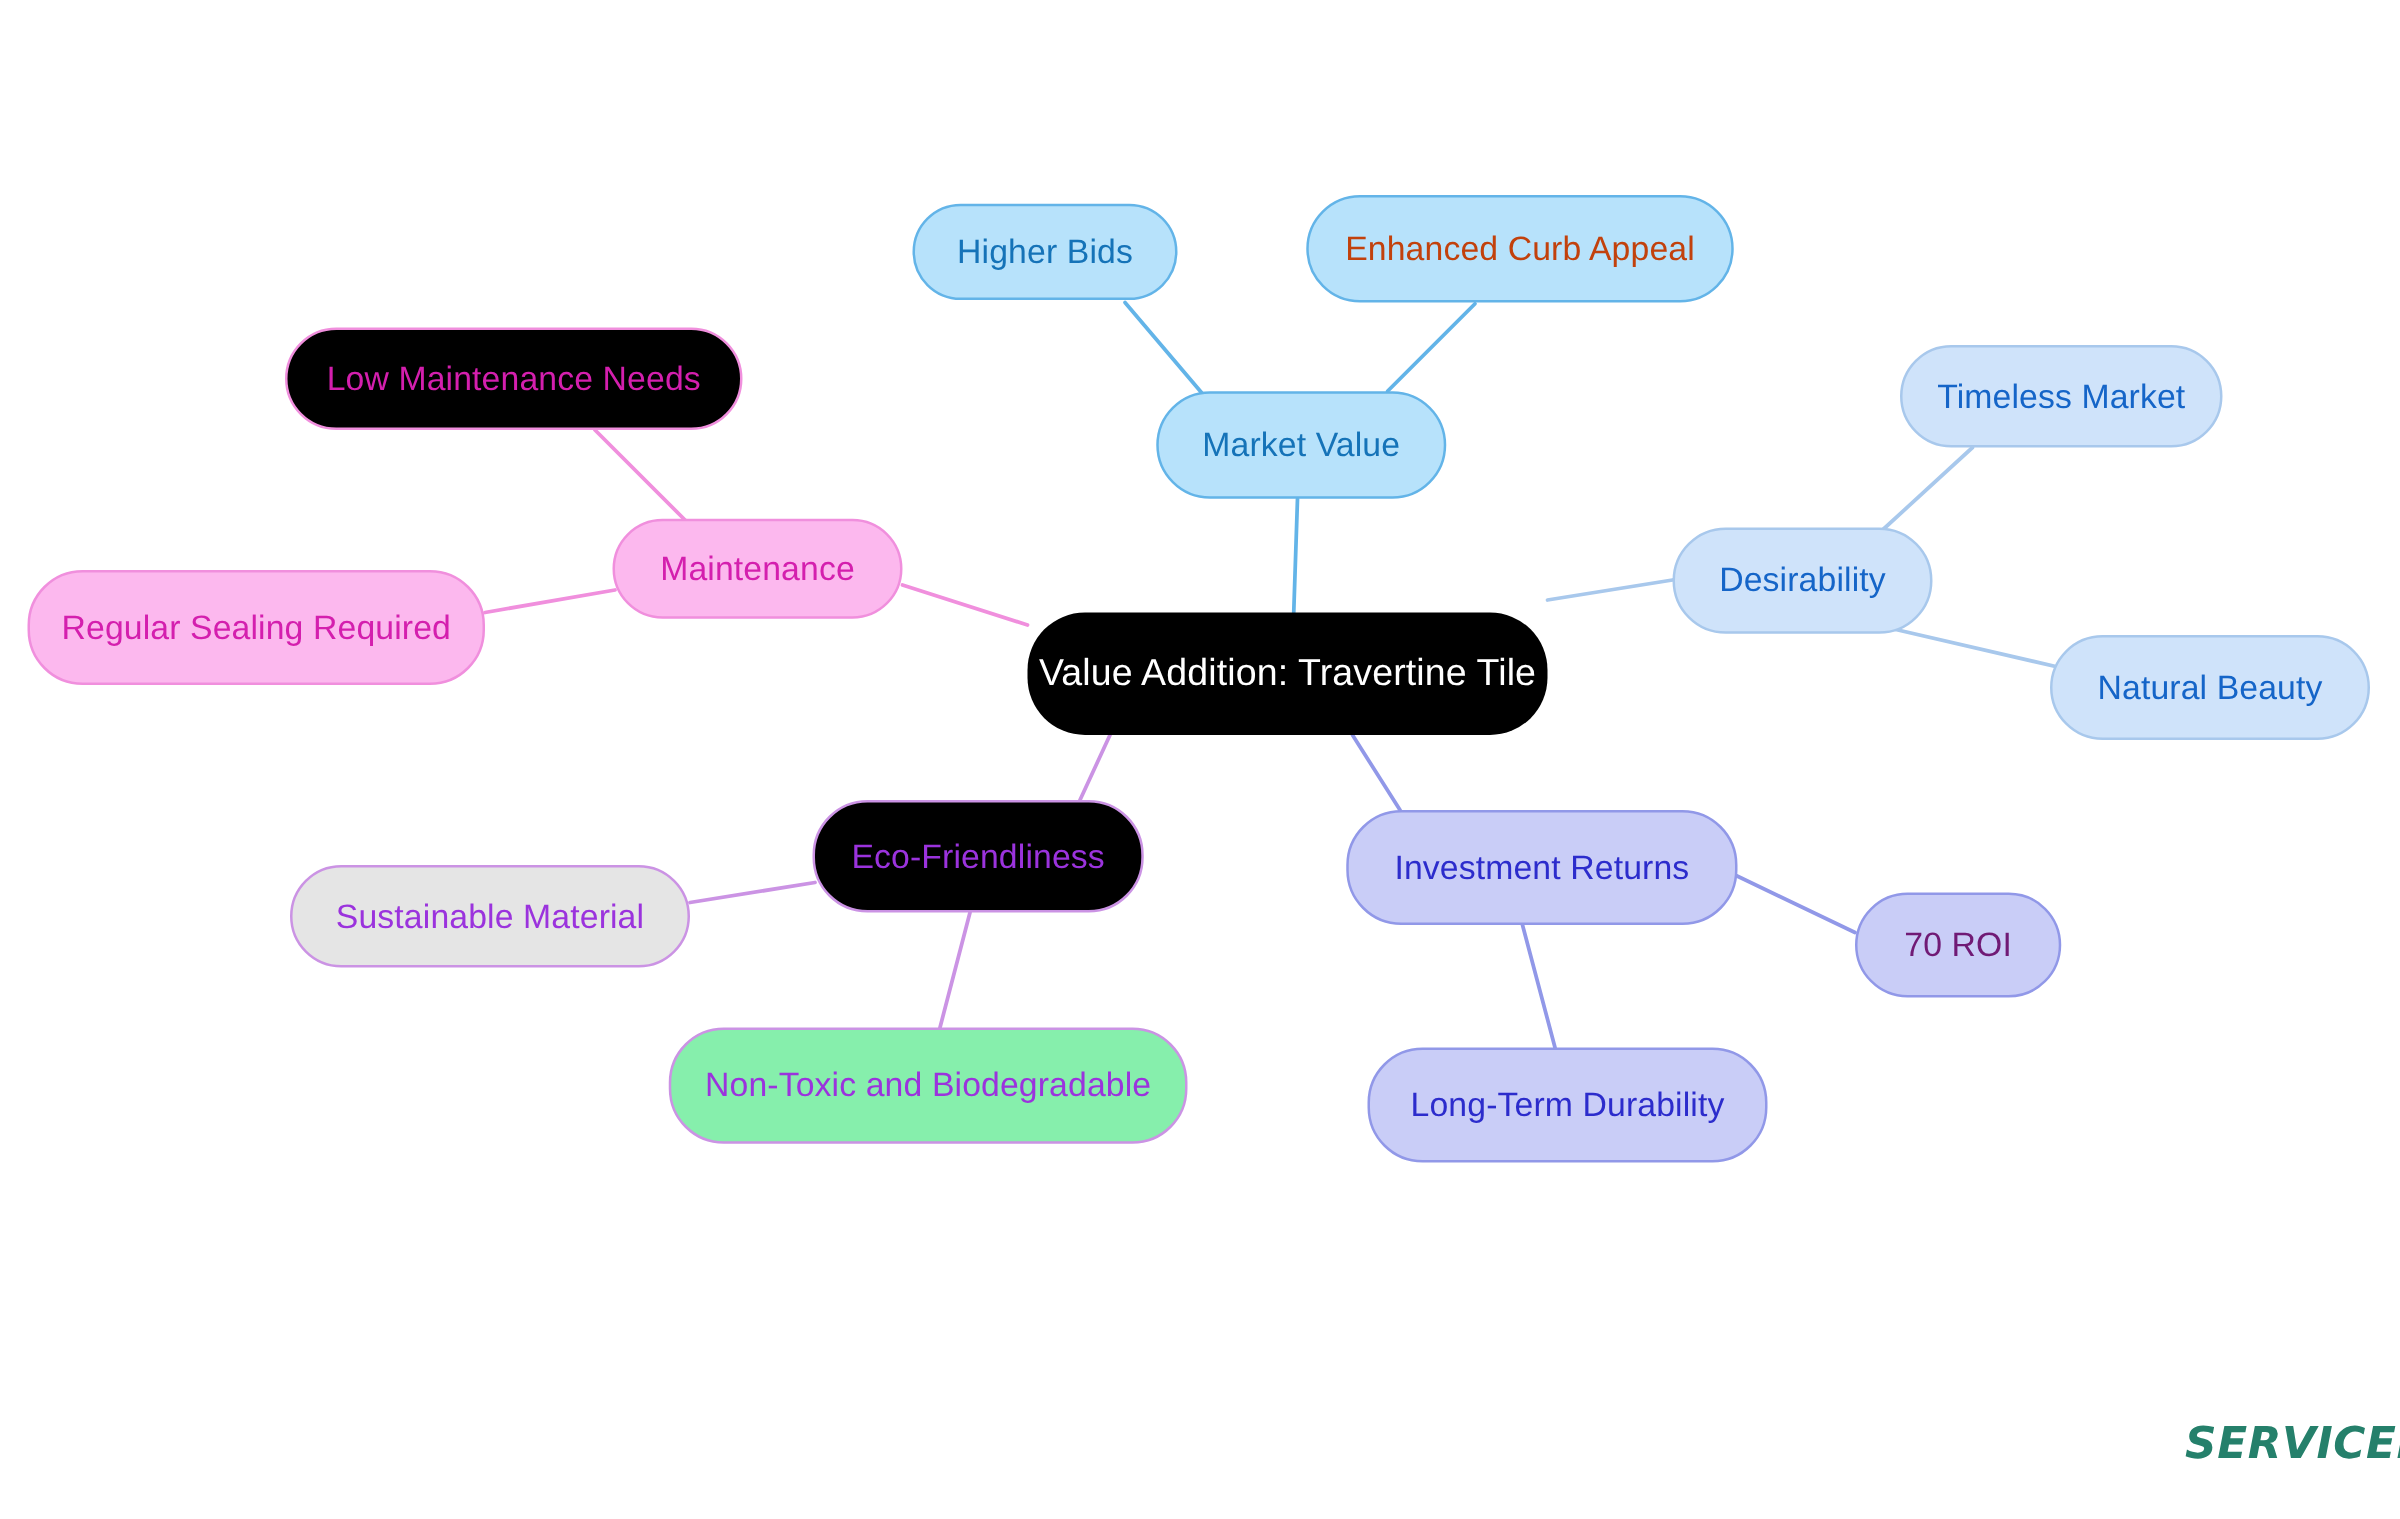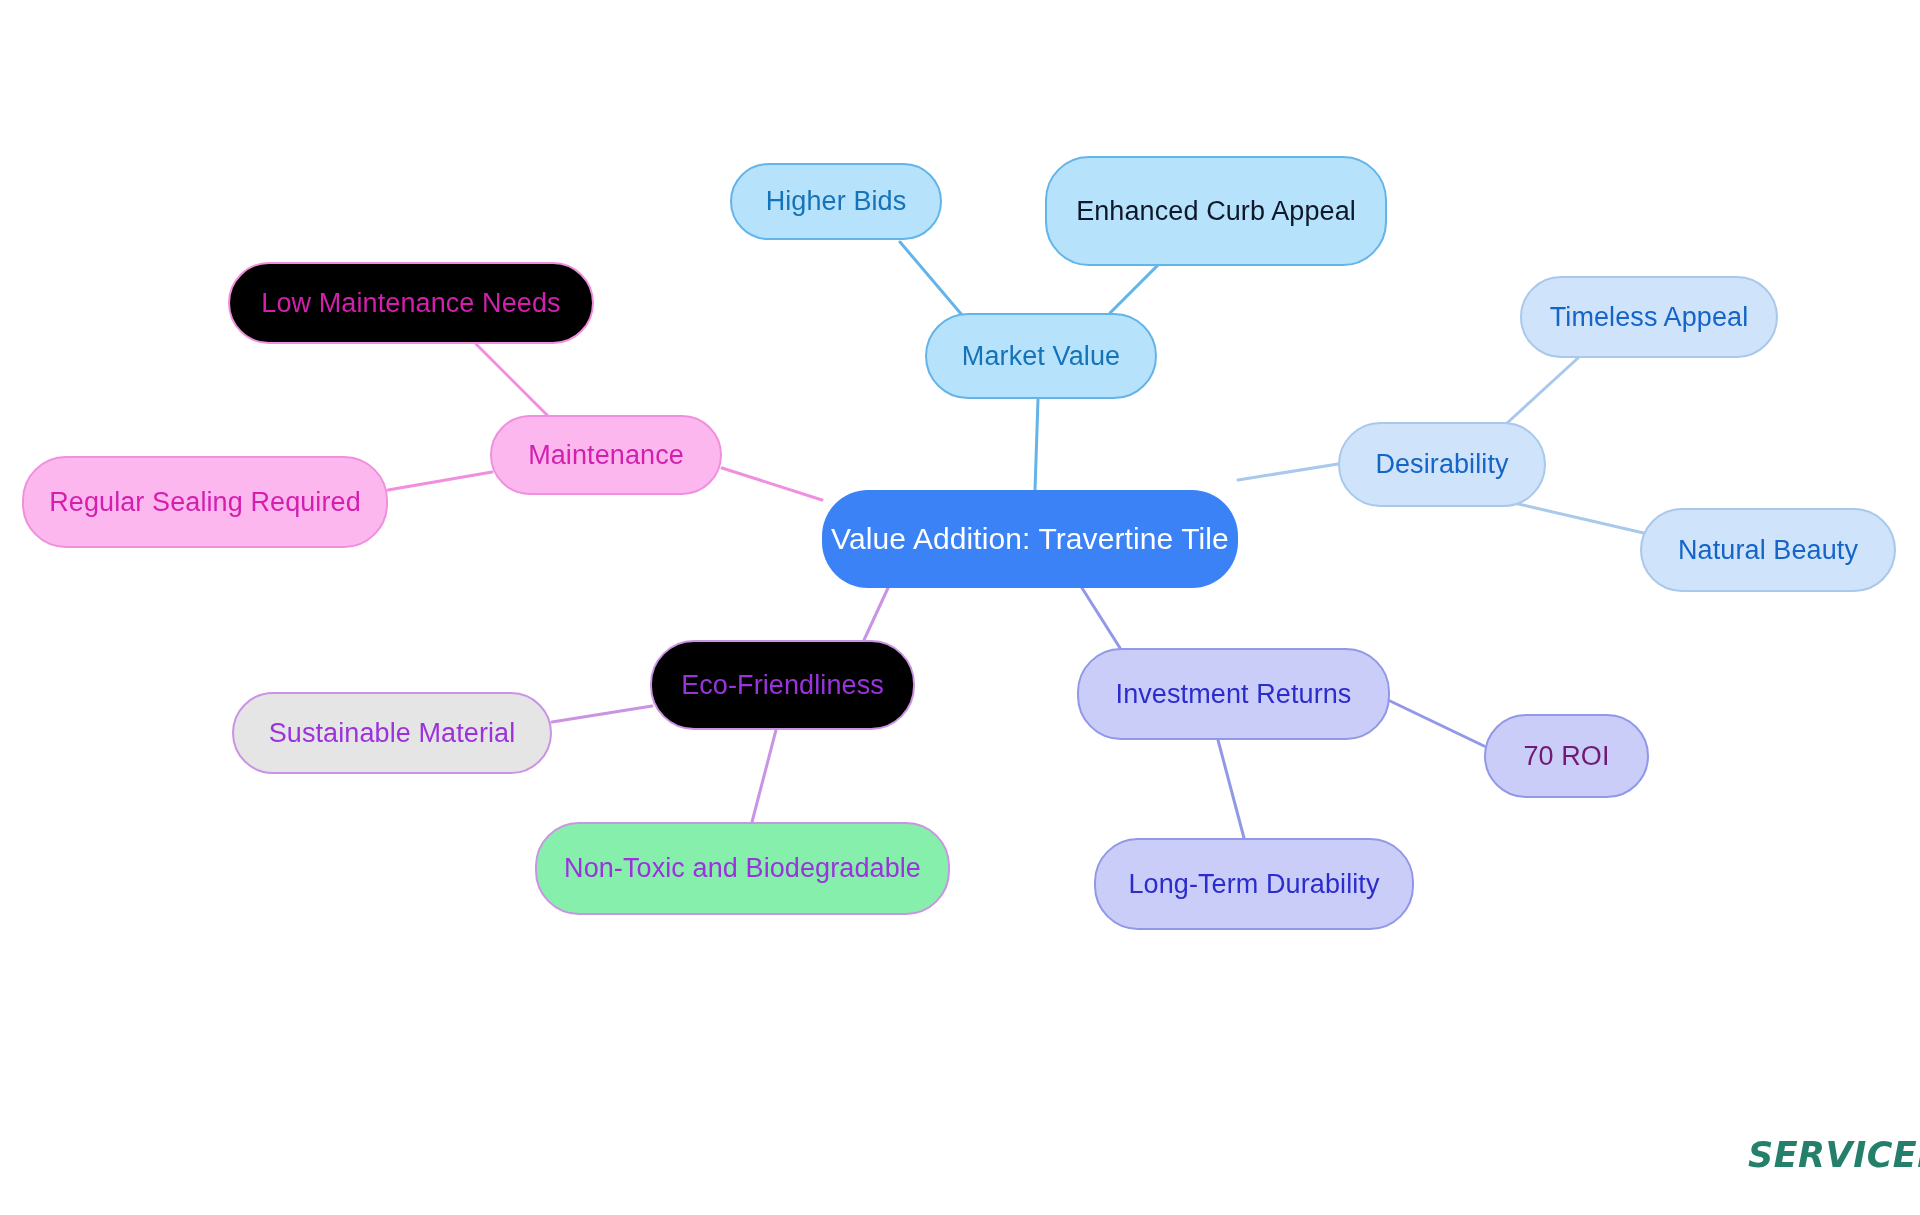--- a/index.html
+++ b/index.html
@@ -89,37 +89,37 @@
       <line x1="492" y1="472" x2="388" y2="490" stroke="#f08fdd" stroke-width="3" stroke-linecap="round"></line>
       <line x1="888" y1="588" x2="864" y2="640" stroke="#cb93e4" stroke-width="3" stroke-linecap="round"></line>
       <line x1="652" y1="706" x2="552" y2="722" stroke="#cb93e4" stroke-width="3" stroke-linecap="round"></line>
       <line x1="776" y1="730" x2="752" y2="822" stroke="#cb93e4" stroke-width="3" stroke-linecap="round"></line>
       <line x1="1082" y1="588" x2="1120" y2="648" stroke="#9198e8" stroke-width="3" stroke-linecap="round"></line>
       <line x1="1388" y1="700" x2="1484" y2="746" stroke="#9198e8" stroke-width="3" stroke-linecap="round"></line>
       <line x1="1218" y1="740" x2="1244" y2="838" stroke="#9198e8" stroke-width="3" stroke-linecap="round"></line>
     </svg>
 
   <div id="nodes">
-      <div class="node root" style="left: 822px; top: 490px; width: 416px; height: 98px; background: #3b82f6; color: rgb(255, 255, 255);">
+      <div class="node root" style="left: 822px; top: 490px; width: 416px; height: 98px; background: #000000; color: rgb(255, 255, 255);">
         <span>Value Addition: Travertine Tile</span>
       </div>
       <div class="node branch" style="left: 925px; top: 313px; width: 232px; height: 86px; background: rgb(183, 226, 251); border-color: rgb(99, 180, 232); color: rgb(21, 115, 184);">
         <span>Market Value</span>
       </div>
       <div class="node leaf" style="left: 730px; top: 163px; width: 212px; height: 77px; background: rgb(183, 226, 251); border-color: rgb(99, 180, 232); color: rgb(21, 115, 184);">
         <span>Higher Bids</span>
       </div>
-      <div class="node leaf" style="left: 1045px; top: 156px; width: 342px; height: 110px; background: rgb(183, 226, 251); border-color: rgb(99, 180, 232); color: #0f172a;">
+      <div class="node leaf" style="left: 1045px; top: 156px; width: 342px; height: 86px; background: rgb(183, 226, 251); border-color: rgb(99, 180, 232); color: #c2410c;">
         <span>Enhanced Curb Appeal</span>
       </div>
       <div class="node branch" style="left: 1338px; top: 422px; width: 208px; height: 85px; background: rgb(207, 227, 250); border-color: rgb(168, 200, 236); color: rgb(21, 101, 200);">
         <span>Desirability</span>
       </div>
       <div class="node leaf" style="left: 1520px; top: 276px; width: 258px; height: 82px; background: rgb(207, 227, 250); border-color: rgb(168, 200, 236); color: rgb(21, 101, 200);">
-        <span>Timeless Appeal</span>
+        <span>Timeless Market</span>
       </div>
       <div class="node leaf" style="left: 1640px; top: 508px; width: 256px; height: 84px; background: rgb(207, 227, 250); border-color: rgb(168, 200, 236); color: rgb(21, 101, 200);">
         <span>Natural Beauty</span>
       </div>
       <div class="node branch" style="left: 490px; top: 415px; width: 232px; height: 80px; background: rgb(252, 184, 238); border-color: rgb(240, 143, 221); color: rgb(212, 31, 174);">
         <span>Maintenance</span>
       </div>
       <div class="node leaf" style="left: 228px; top: 262px; width: 366px; height: 82px; background: #000000; border-color: rgb(240, 143, 221); color: rgb(212, 31, 174);">
         <span>Low Maintenance Needs</span>
       </div>

